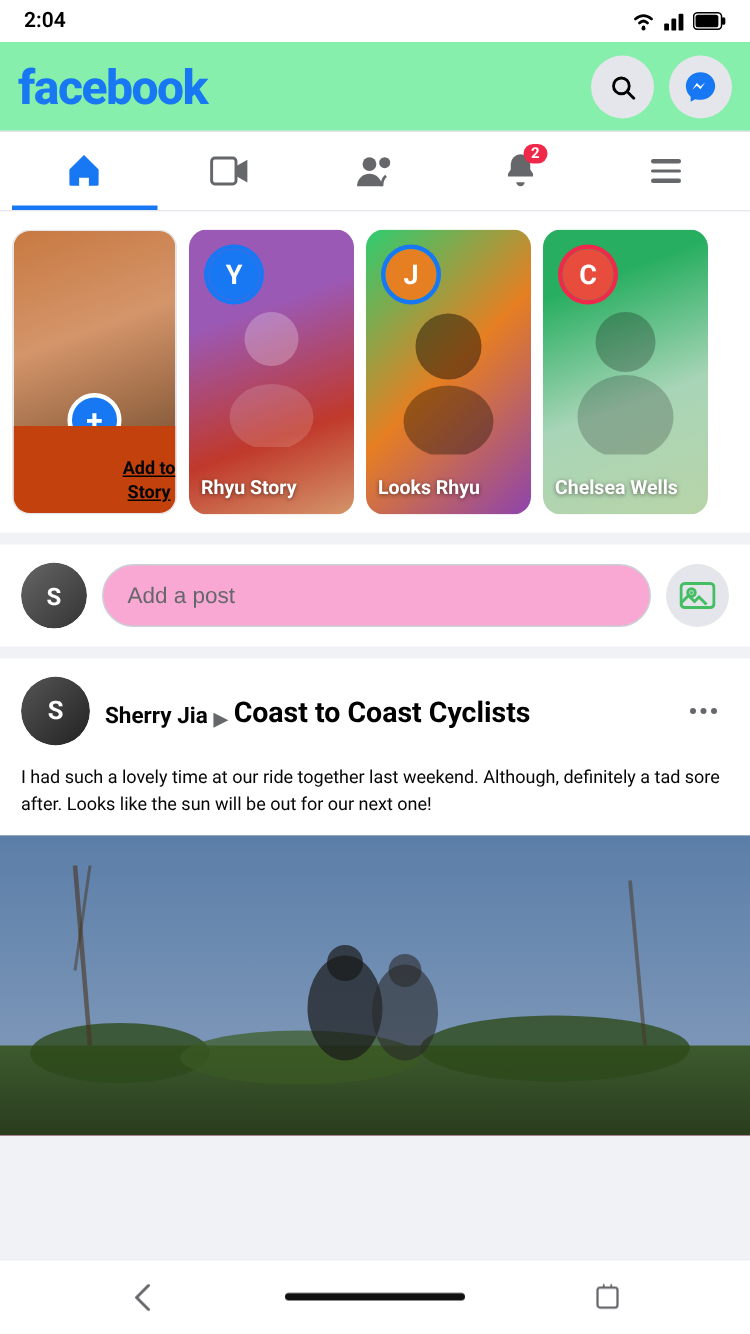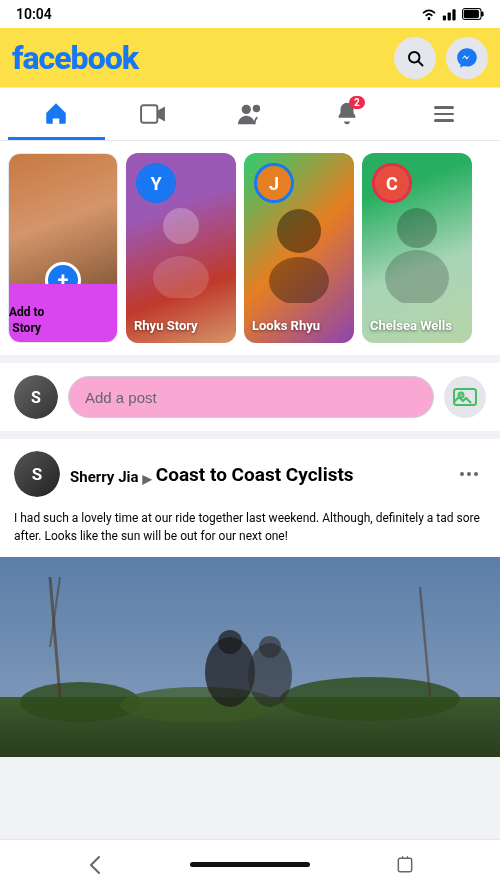--- a/index.html
+++ b/index.html
@@ -17,21 +17,21 @@
       font-weight: 600;
     }
     .status-right {
       display: flex;
       align-items: center;
       gap: 4px;
     }
 
     
     .header {
-      background: #fde047;
+      background: #86efac;
       padding: 0 12px 0 12px;
       display: flex;
       align-items: center;
       justify-content: space-between;
       height: 60px;
       border-bottom: 1px solid #e4e6eb;
     }
     .header-logo {
       font-size: 32px;
       font-weight: 800;
@@ -162,26 +162,27 @@
       background: white;
       border: 1px solid #e4e6eb;
     }
     .add-story-top {
       height: 130px;
       position: relative;
       overflow: hidden;
     }
     .add-story-bottom {
       height: 60px;
-      background: #d946ef;
+      background: #c2410c;
       display: flex;
       flex-direction: column;
-      align-items: flex-start;
+      align-items: flex-end;
       justify-content: center;
       padding-top: 14px;
+      text-decoration: underline;
     }
     .add-story-plus {
       position: absolute;
       bottom: -14px;
       left: 50%;
       transform: translateX(-50%);
       width: 36px;
       height: 36px;
       border-radius: 50%;
       background: #1877f2;
@@ -358,21 +359,21 @@
 
     
     .story-img-1 { background: linear-gradient(135deg, #c97b3f 0%, #d4956a 40%, #8b5e3c 100%); }
 
     .dot { width: 4px; height: 4px; border-radius: 50%; background: #65676b; display: inline-block; }
   </style>
 </head>
 <body>
 
 <div class="status-bar">
-  <span>10:04</span>
+  <span>2:04</span>
   <div class="status-right">
 
     <svg width="18" height="14" viewBox="0 0 20 15">
       <path d="M10 12 L10 12" stroke="#000" stroke-width="2.5" stroke-linecap="round"></path>
       <path d="M7 9 Q10 6 13 9" stroke="#000" stroke-width="2" fill="none" stroke-linecap="round"></path>
       <path d="M4 6 Q10 1 16 6" stroke="#000" stroke-width="2" fill="none" stroke-linecap="round"></path>
       <circle cx="10" cy="13" r="1.5" fill="#000"></circle>
     </svg>
 
     <svg width="16" height="14" viewBox="0 0 20 16">

